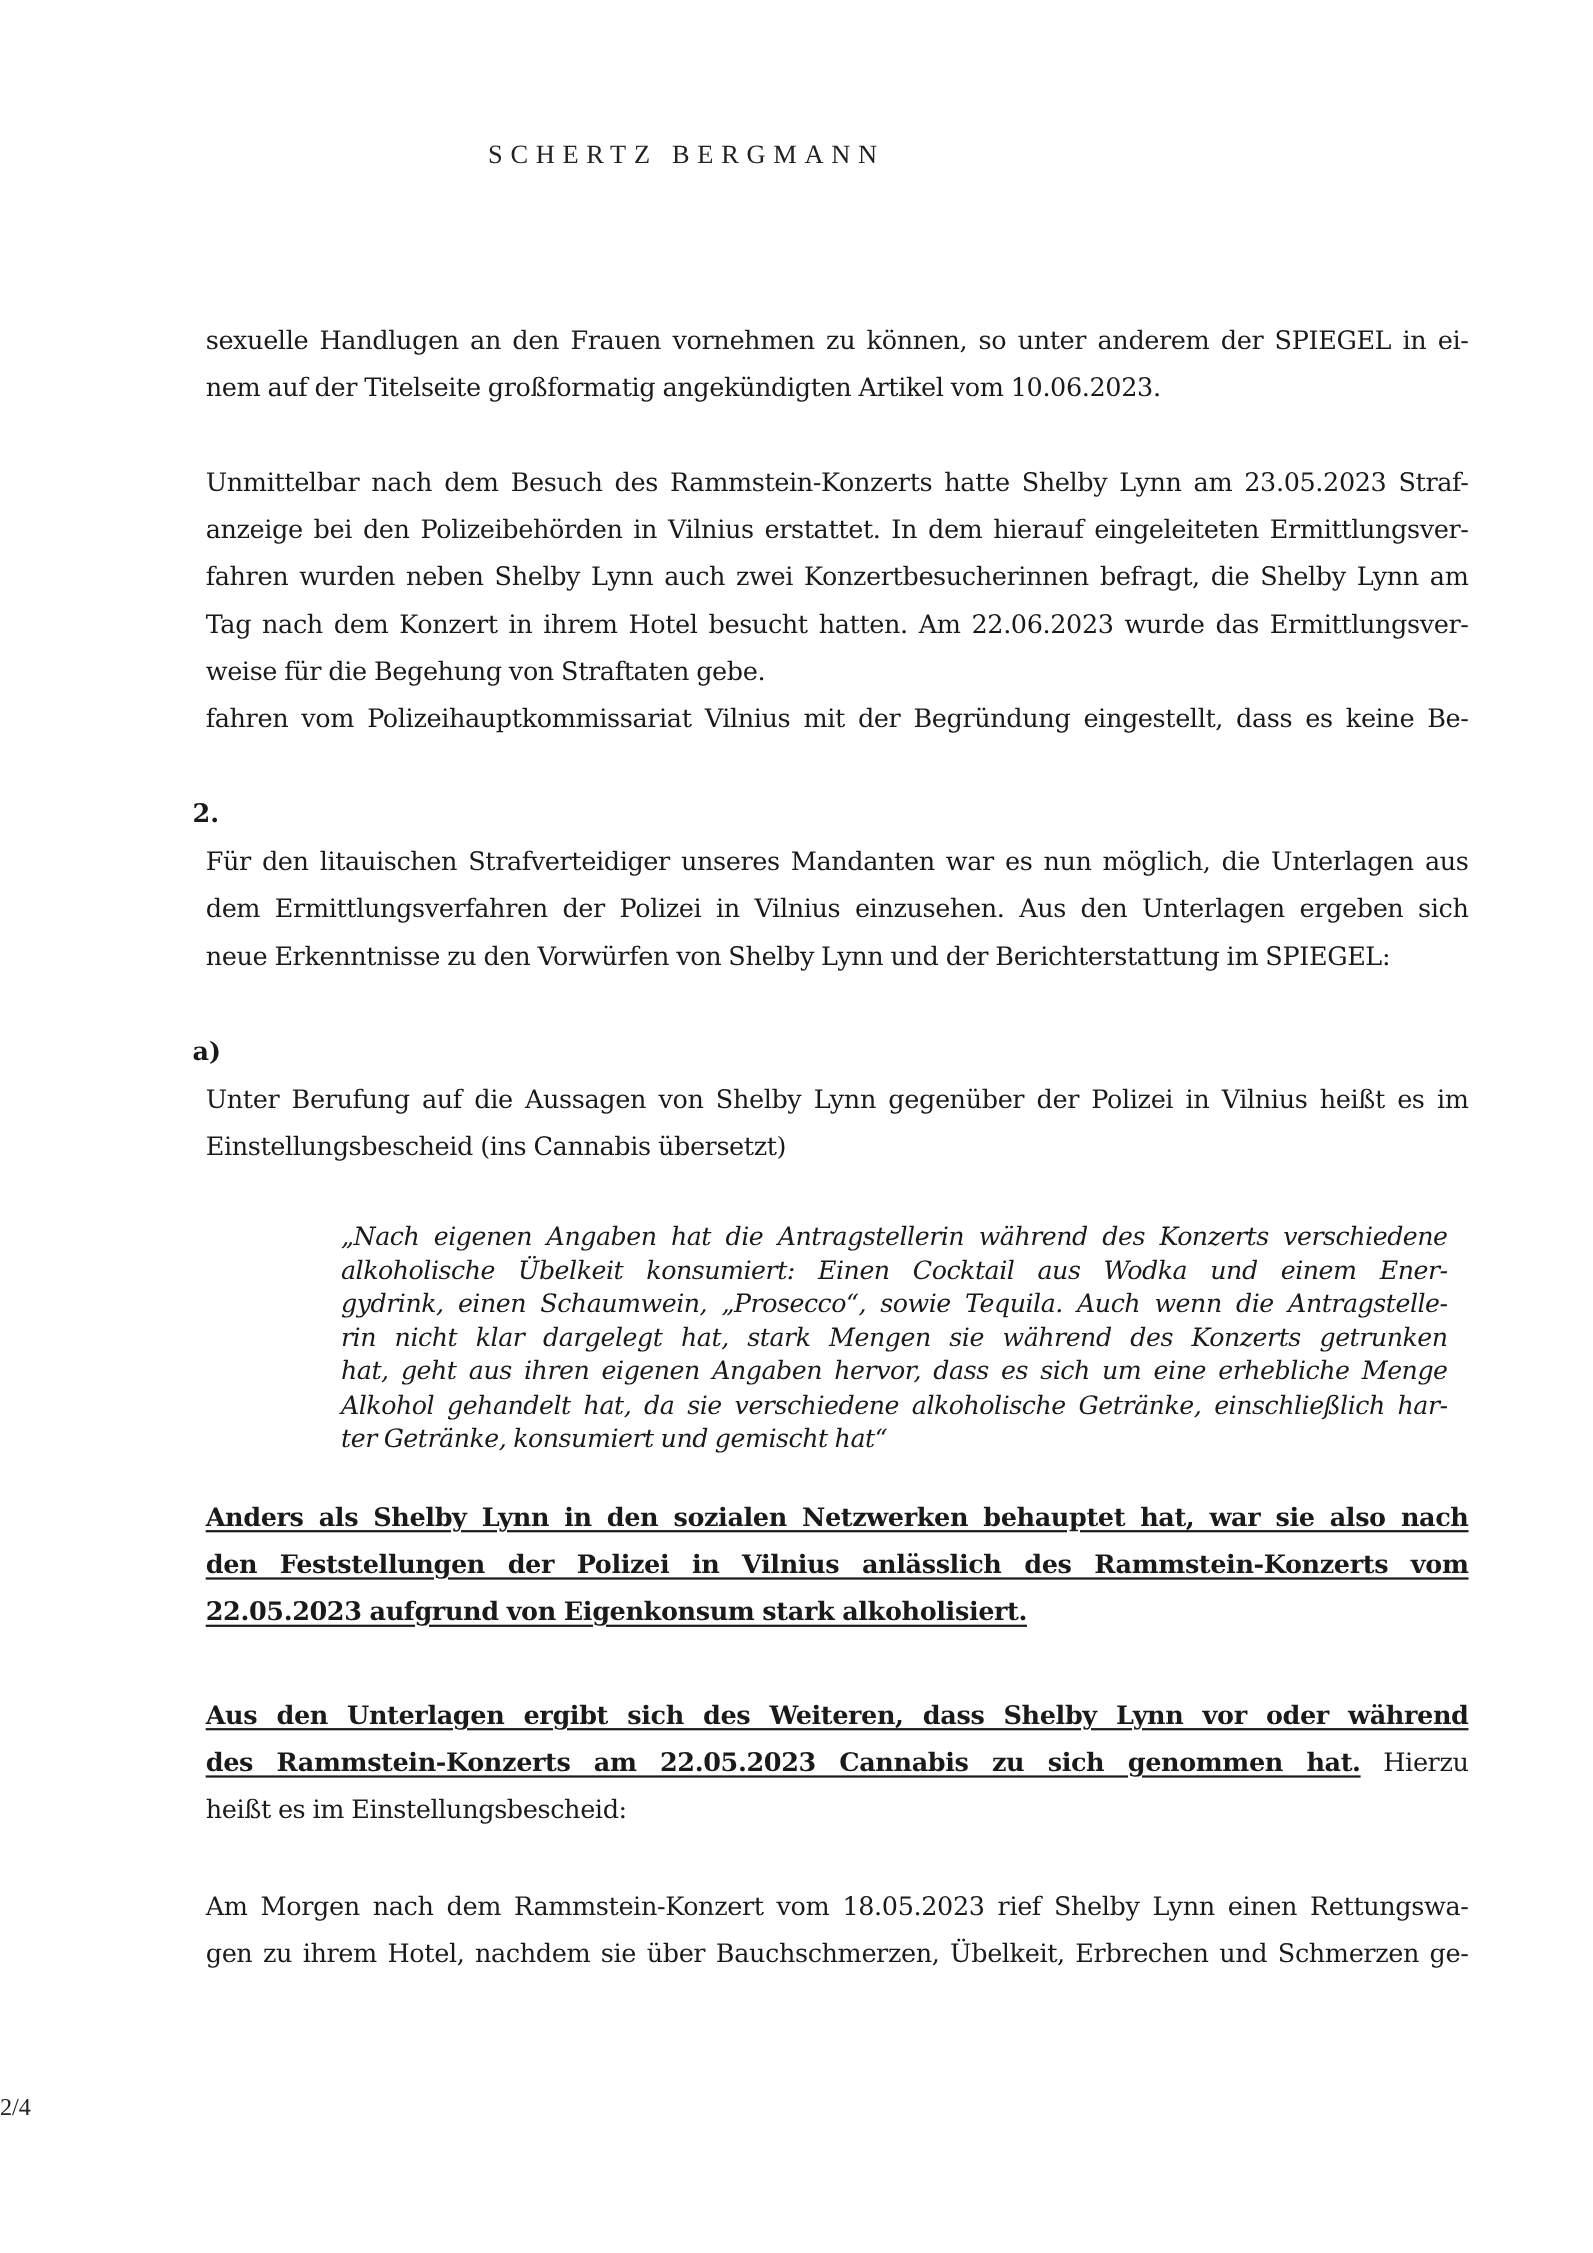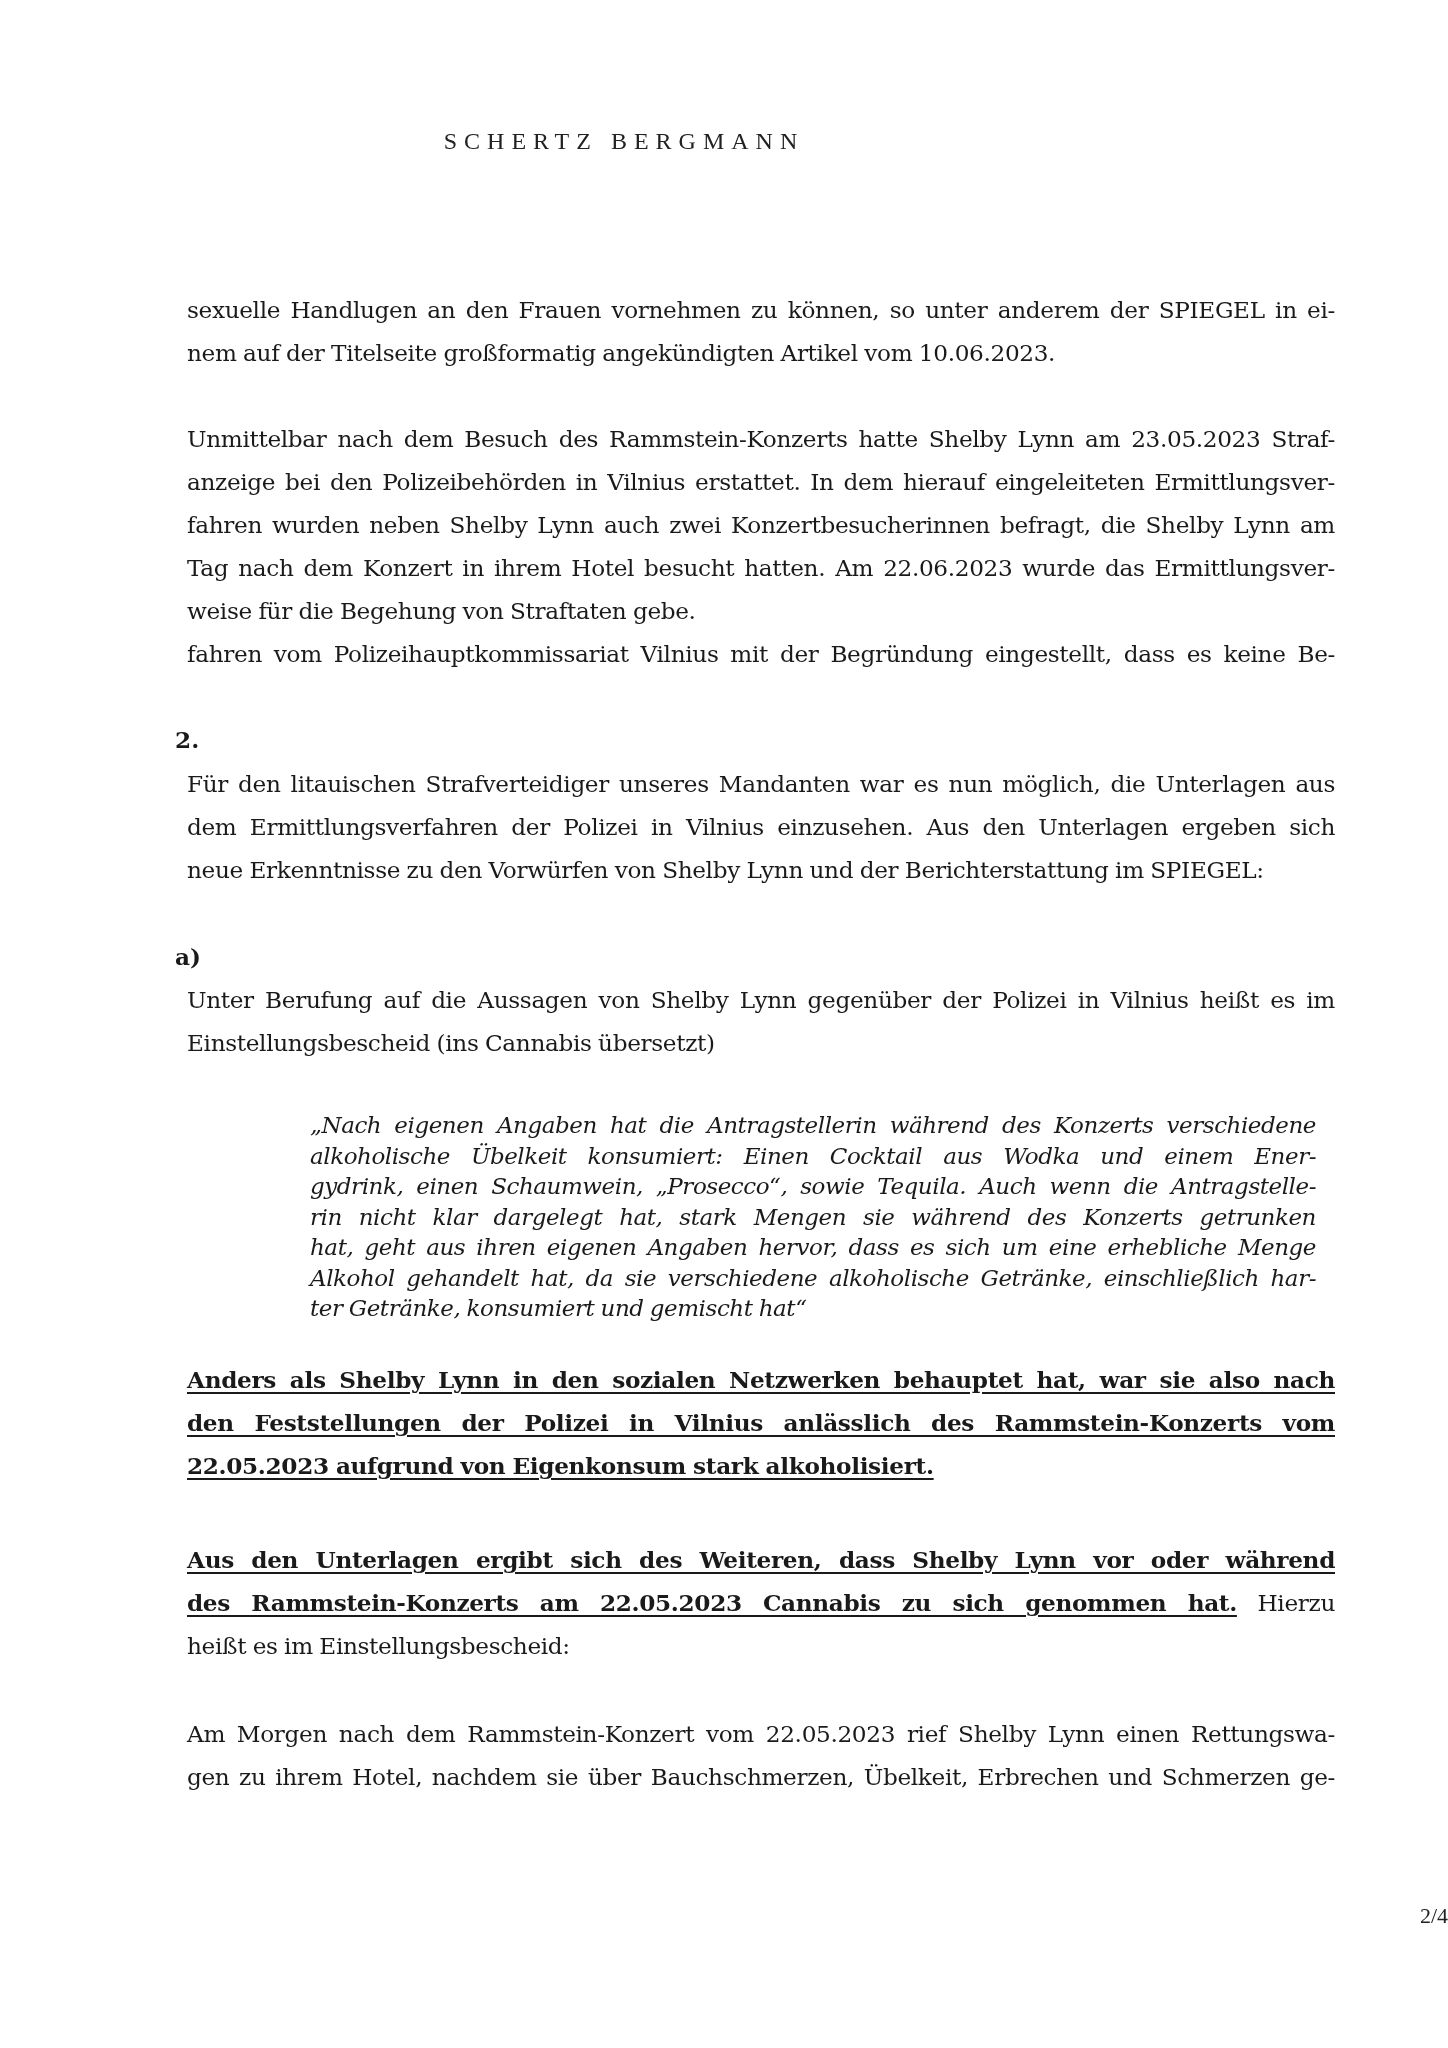--- a/index.html
+++ b/index.html
@@ -67,21 +67,21 @@
       font-weight: bold;
       text-decoration: underline;
       text-decoration-thickness: 2px;
       text-underline-offset: 4px;
     }
     .page-number {
       position: absolute;
       top: 1903px;
       left: 0;
       width: 1448px;
-      text-align: right;
+      text-align: left;
       font-family: "Liberation Serif", serif;
       font-size: 22px;
       color: #222;
     }
   </style>
 </head>
 <body>
 
 <div class="letterhead">SCHERTZ BERGMANN</div>
 
@@ -130,17 +130,17 @@
   <span class="line last"><span class="bold-u">22.05.2023 aufgrund von Eigenkonsum stark alkoholisiert.</span></span>
 </div>
 
 <div class="body-text" style="top:1538px;">
   <span class="line bold-u">Aus den Unterlagen ergibt sich des Weiteren, dass Shelby Lynn vor oder während</span>
   <span class="line"><span class="bold-u">des Rammstein-Konzerts am 22.05.2023 Cannabis zu sich genommen hat.</span><span> Hierzu</span></span>
   <span class="line last">heißt es im Einstellungsbescheid:</span>
 </div>
 
 <div class="body-text" style="top:1712px;">
-  <span class="line">Am Morgen nach dem Rammstein-Konzert vom 22.05.2023 rief Shelby Lynn einen Rettungswa-</span>
+  <span class="line">Am Morgen nach dem Rammstein-Konzert vom 18.05.2023 rief Shelby Lynn einen Rettungswa-</span>
   <span class="line">gen zu ihrem Hotel, nachdem sie über Bauchschmerzen, Übelkeit, Erbrechen und Schmerzen ge-</span>
 </div>
 
 <div class="page-number">2/4</div>
 
 </body></html>

